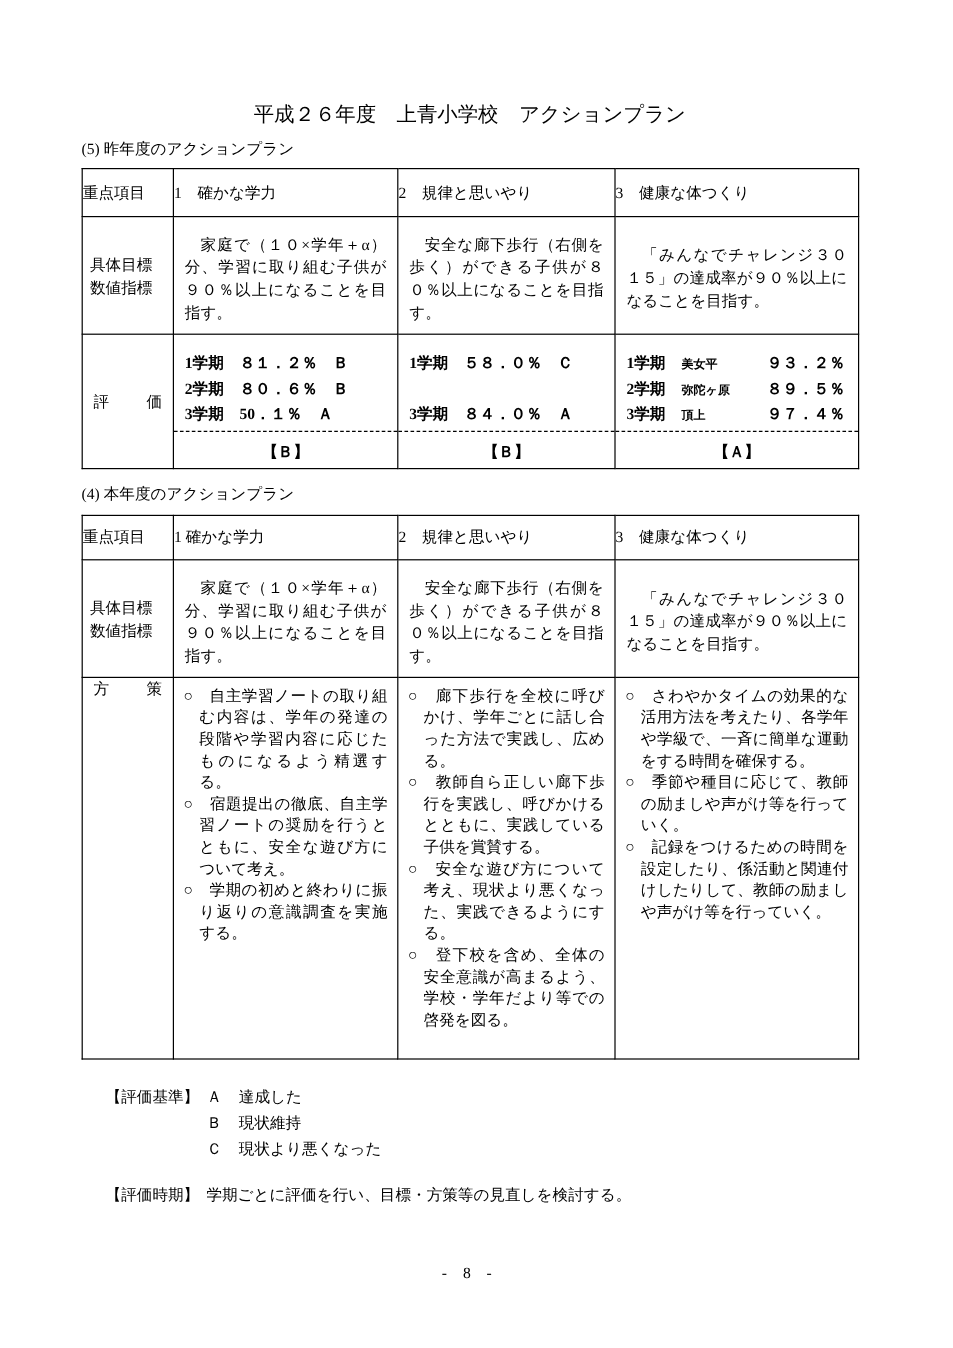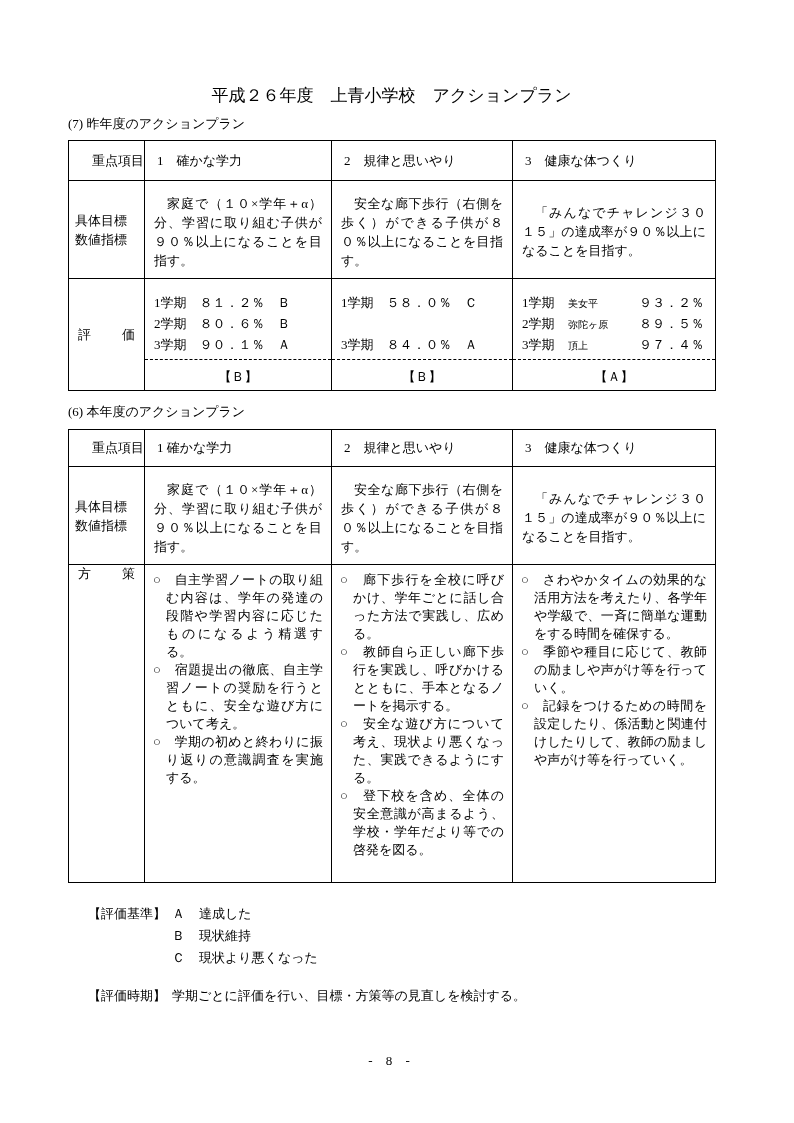--- a/index.html
+++ b/index.html
@@ -34,36 +34,36 @@
     font-size: 13px;
   }
   table.plan td { border: 1.5px solid #000; }
   col.c-label { width: 76px; }
   col.c-1 { width: 187px; }
   col.c-2 { width: 181px; }
   col.c-3 { width: 203px; }
 
   tr.r-head td { height: 40px; vertical-align: middle; }
   table.plan2 tr.r-head td { height: 37px; }
-  tr.r-head td.t-item { text-align: right; }
-  tr.r-head td.t-col { text-align: left; padding-left: 12px; }
+  tr.r-head td.t-item { text-align: left; }
+  tr.r-head td.t-col { text-align: left; padding-left: 0; }
 
   tr.r-goal td { height: 98px; vertical-align: middle; }
   td.goal-label { padding-left: 6px; line-height: 19px; }
   td.goal-cell {
     vertical-align: top;
     padding: 8px 9px 4px 9px;
     line-height: 19px;
     text-align: justify;
     text-indent: 1em;
   }
 
   tr.r-eval td { height: 112px; vertical-align: middle; }
   .spread { display: flex; justify-content: space-between; padding: 0 9px; }
-  td.eval-cell { vertical-align: top; padding: 0; }
+  td.eval-cell { vertical-align: top; padding: 0; font-weight: bold; }
   .eval-lines { height: 74px; padding: 7px 9px 0 9px; }
   .eval-line { height: 21px; line-height: 21px; white-space: nowrap; overflow: hidden; }
   .eval-line3 { display: flex; align-items: baseline; }
   .eval-line3 .term { width: 46px; }
   .eval-line3 .place { flex: 1; font-size: 10px; }
   .eval-line3 .value { text-align: right; padding-right: 2px; }
   .eval-overall {
     border-top: 1.5px dashed #000;
     text-align: center;
     padding-top: 9px;
@@ -95,21 +95,21 @@
   }
 </style>
 </head>
 <body>
 
 <div class="page">
   <div class="content">
 
     <div class="doc-title">平成２６年度　上青小学校　アクションプラン</div>
 
-    <div class="section-heading">(7) 昨年度のアクションプラン</div>
+    <div class="section-heading">(5) 昨年度のアクションプラン</div>
 
     <table class="plan plan1">
       <colgroup>
           <col class="c-label">
           <col class="c-1">
           <col class="c-2">
           <col class="c-3">
         </colgroup>
       <tbody>
           <tr class="r-head">
@@ -131,21 +131,21 @@
         <td>
           <div class="spread">
             <span>評</span>
             <span>価</span>
           </div>
         </td>
         <td class="eval-cell">
           <div class="eval-lines">
             <div class="eval-line">1学期　８１．２％　Ｂ</div>
             <div class="eval-line">2学期　８０．６％　Ｂ</div>
-            <div class="eval-line">3学期　９０．１％　Ａ</div>
+            <div class="eval-line">3学期　50．１％　Ａ</div>
           </div>
           <div class="eval-overall">【Ｂ】</div>
         </td>
         <td class="eval-cell">
           <div class="eval-lines">
             <div class="eval-line">1学期　５８．０％　Ｃ</div>
             <div class="eval-line"></div>
             <div class="eval-line">3学期　８４．０％　Ａ</div>
           </div>
           <div class="eval-overall">【Ｂ】</div>
@@ -167,21 +167,21 @@
               <span class="place">頂上</span>
               <span class="value">９７．４％</span>
             </div>
           </div>
           <div class="eval-overall">【Ａ】</div>
         </td>
       </tr>
     </tbody>
       </table>
 
-    <div class="section-heading" style="margin-top:13px;">(6) 本年度のアクションプラン</div>
+    <div class="section-heading" style="margin-top:13px;">(4) 本年度のアクションプラン</div>
 
     <table class="plan plan2" style="margin-top:9px;">
       <colgroup>
           <col class="c-label">
           <col class="c-1">
           <col class="c-2">
           <col class="c-3">
         </colgroup>
       <tbody>
           <tr class="r-head">
@@ -206,21 +206,21 @@
             <span>策</span>
           </div>
         </td>
         <td class="measures-cell">
           <div class="bullet">○　自主学習ノートの取り組む内容は、学年の発達の段階や学習内容に応じたものになるよう精選する。</div>
           <div class="bullet">○　宿題提出の徹底、自主学習ノートの奨励を行うとともに、安全な遊び方について考え。</div>
           <div class="bullet">○　学期の初めと終わりに振り返りの意識調査を実施する。</div>
         </td>
         <td class="measures-cell">
           <div class="bullet">○　廊下歩行を全校に呼びかけ、学年ごとに話し合った方法で実践し、広める。</div>
-          <div class="bullet">○　教師自ら正しい廊下歩行を実践し、呼びかけるとともに、手本となるノートを掲示する。</div>
+          <div class="bullet">○　教師自ら正しい廊下歩行を実践し、呼びかけるとともに、実践している子供を賞賛する。</div>
           <div class="bullet">○　安全な遊び方について考え、現状より悪くなった、実践できるようにする。</div>
           <div class="bullet">○　登下校を含め、全体の安全意識が高まるよう、学校・学年だより等での啓発を図る。</div>
         </td>
         <td class="measures-cell">
           <div class="bullet">○　さわやかタイムの効果的な活用方法を考えたり、各学年や学級で、一斉に簡単な運動をする時間を確保する。</div>
           <div class="bullet">○　季節や種目に応じて、教師の励ましや声がけ等を行っていく。</div>
           <div class="bullet">○　記録をつけるための時間を設定したり、係活動と関連付けしたりして、教師の励ましや声がけ等を行っていく。</div>
         </td>
       </tr>
     </tbody>

